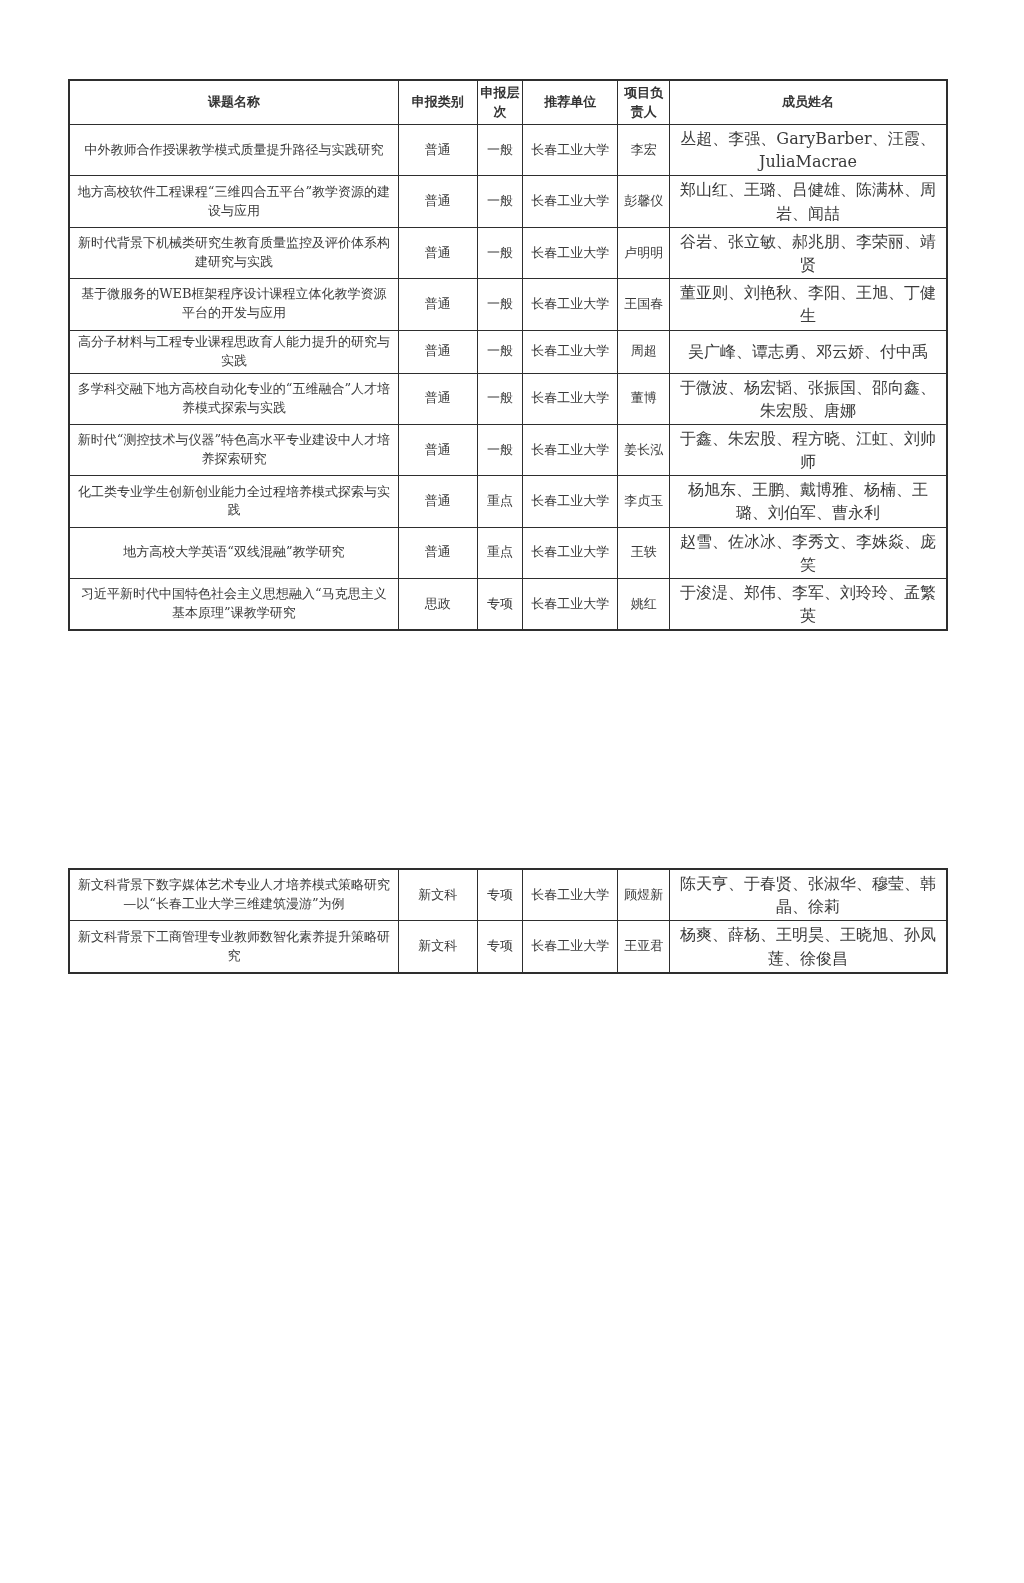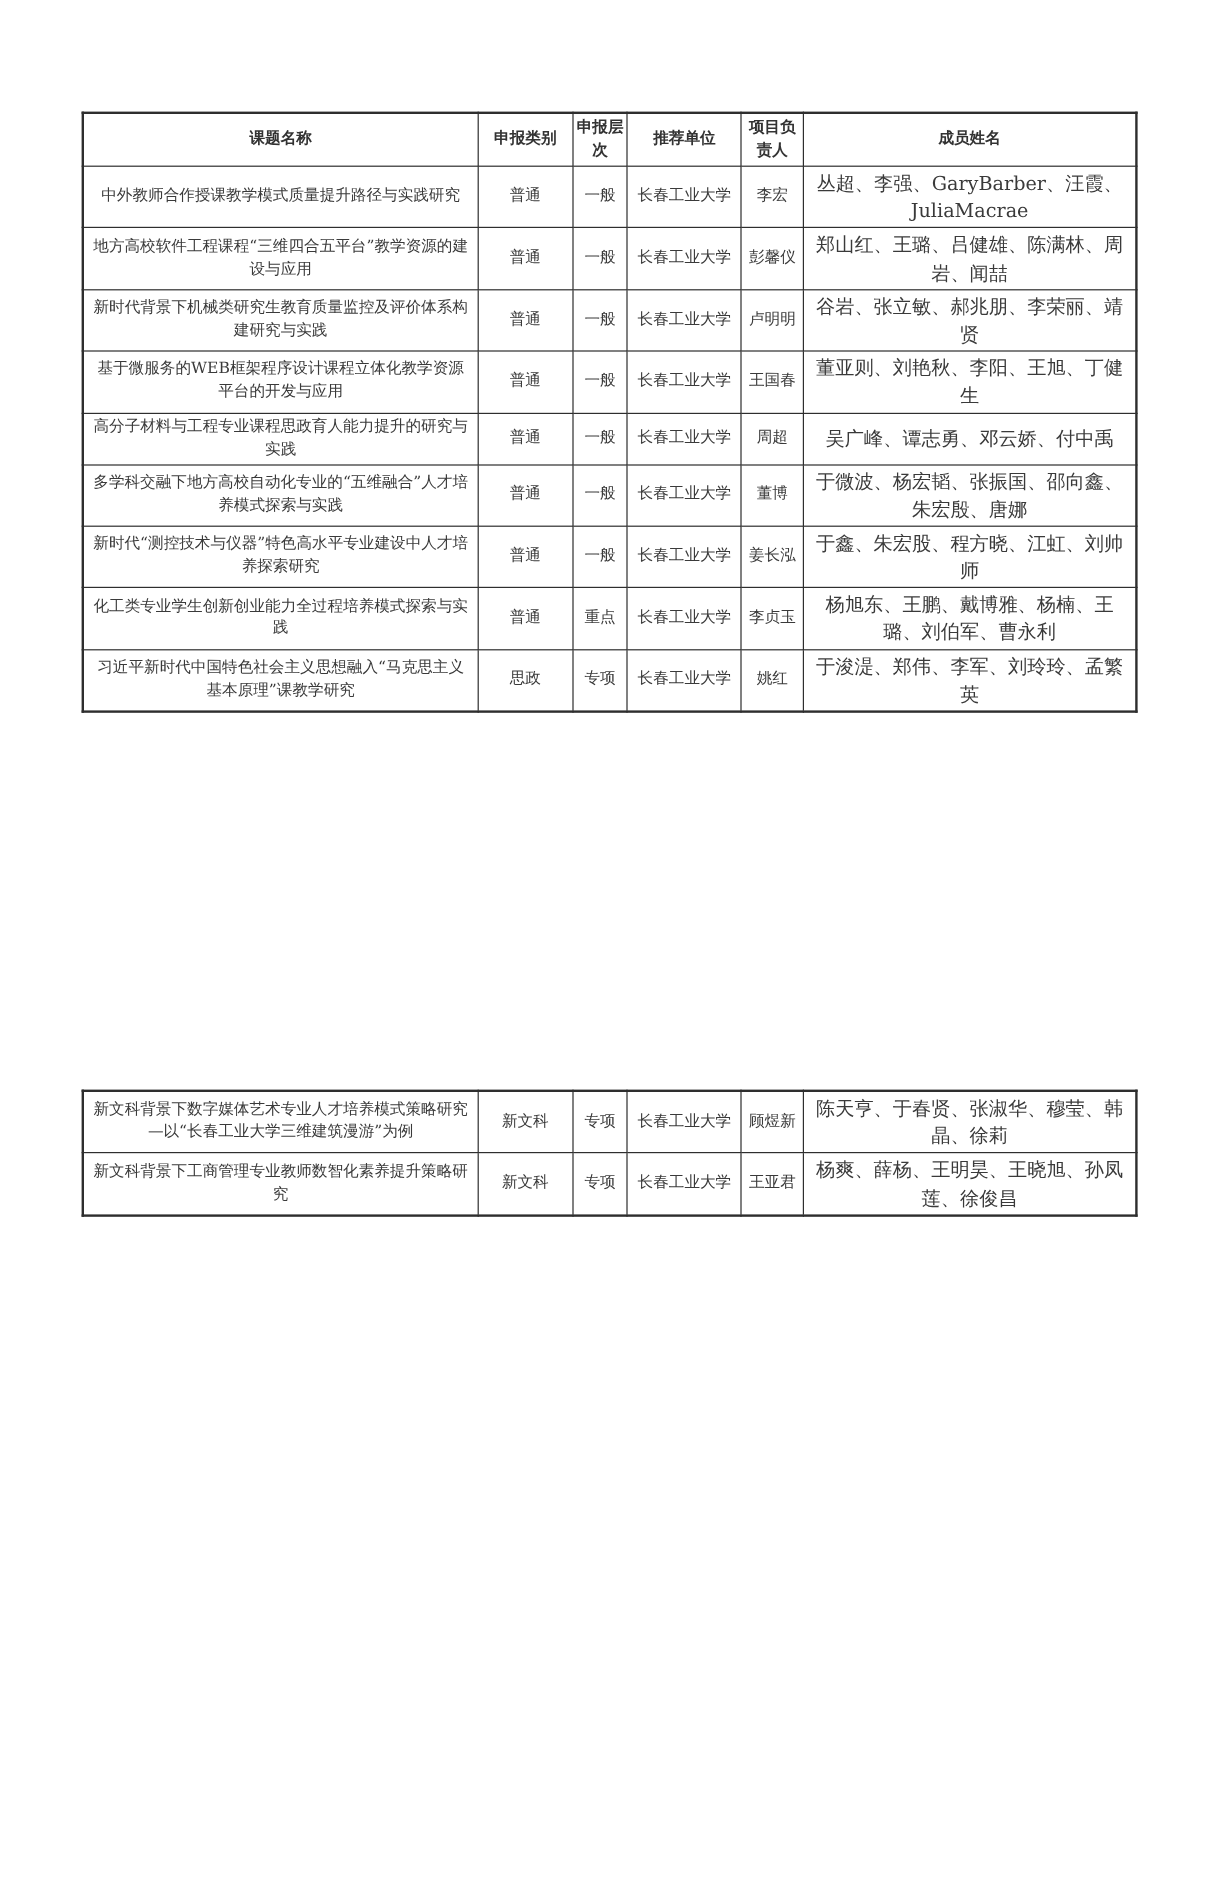--- a/index.html
+++ b/index.html
@@ -21,22 +21,22 @@
     overflow: hidden;
   }
   table.grid {
     position: absolute;
     left: 68px;
     width: 880px;
     border-collapse: collapse;
     table-layout: fixed;
     border: 2px solid #2e2e2e;
   }
-  #table1 { top: 93px; }
-  #table2 { top: 908px; }
+  #table1 { top: 79px; }
+  #table2 { top: 868px; }
   table.grid th, table.grid td {
     border: 1px solid #2e2e2e;
     text-align: center;
     vertical-align: middle;
     overflow: hidden;
   }
   table.grid th {
     height: 39px;
     padding: 2px 2px;
     font-size: 13px;
@@ -140,20 +140,28 @@
   </tr>
         <tr>
     <td class="c-title">化工类专业学生创新创业能力全过程培养模式探索与实践</td>
     <td class="c-category">普通</td>
     <td class="c-level">重点</td>
     <td class="c-unit">长春工业大学</td>
     <td class="c-leader">李贞玉</td>
     <td class="c-members">杨旭东、王鹏、戴博雅、杨楠、王璐、刘伯军、曹永利</td>
   </tr>
         <tr>
+    <td class="c-title">地方高校大学英语“双线混融”教学研究</td>
+    <td class="c-category">普通</td>
+    <td class="c-level">重点</td>
+    <td class="c-unit">长春工业大学</td>
+    <td class="c-leader">王轶</td>
+    <td class="c-members">赵雪、佐冰冰、李秀文、李姝焱、庞笑</td>
+  </tr>
+        <tr>
     <td class="c-title">习近平新时代中国特色社会主义思想融入“马克思主义基本原理”课教学研究</td>
     <td class="c-category">思政</td>
     <td class="c-level">专项</td>
     <td class="c-unit">长春工业大学</td>
     <td class="c-leader">姚红</td>
     <td class="c-members">于浚湜、郑伟、李军、刘玲玲、孟繁英</td>
   </tr>
       </tbody>
   </table>
 

